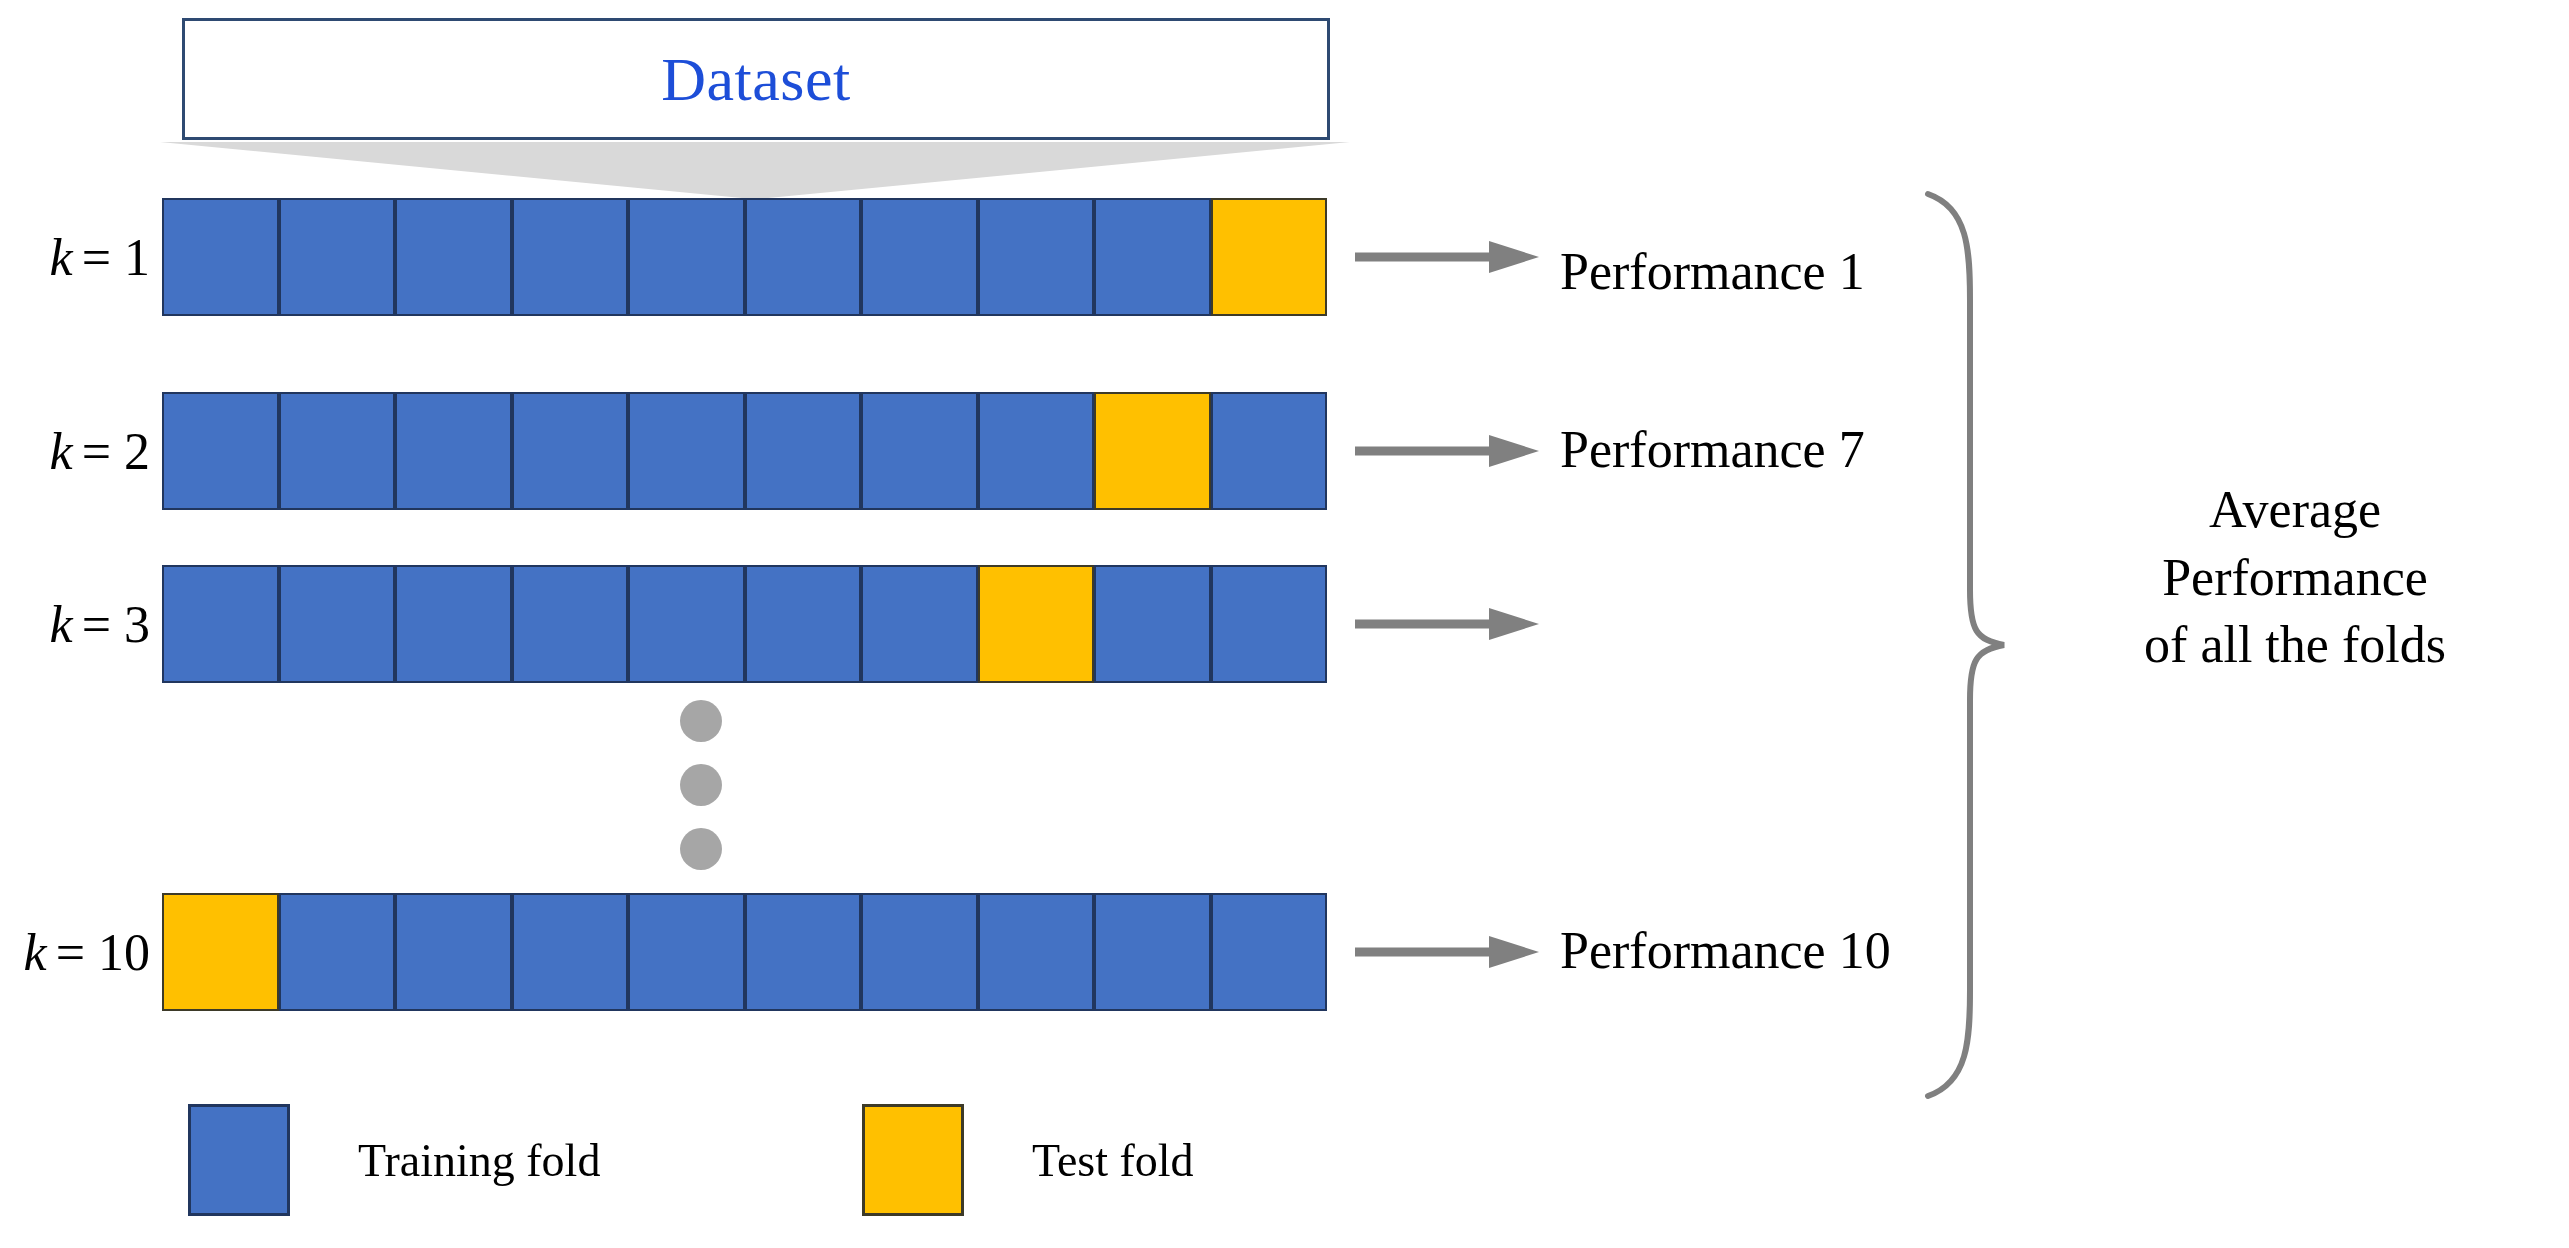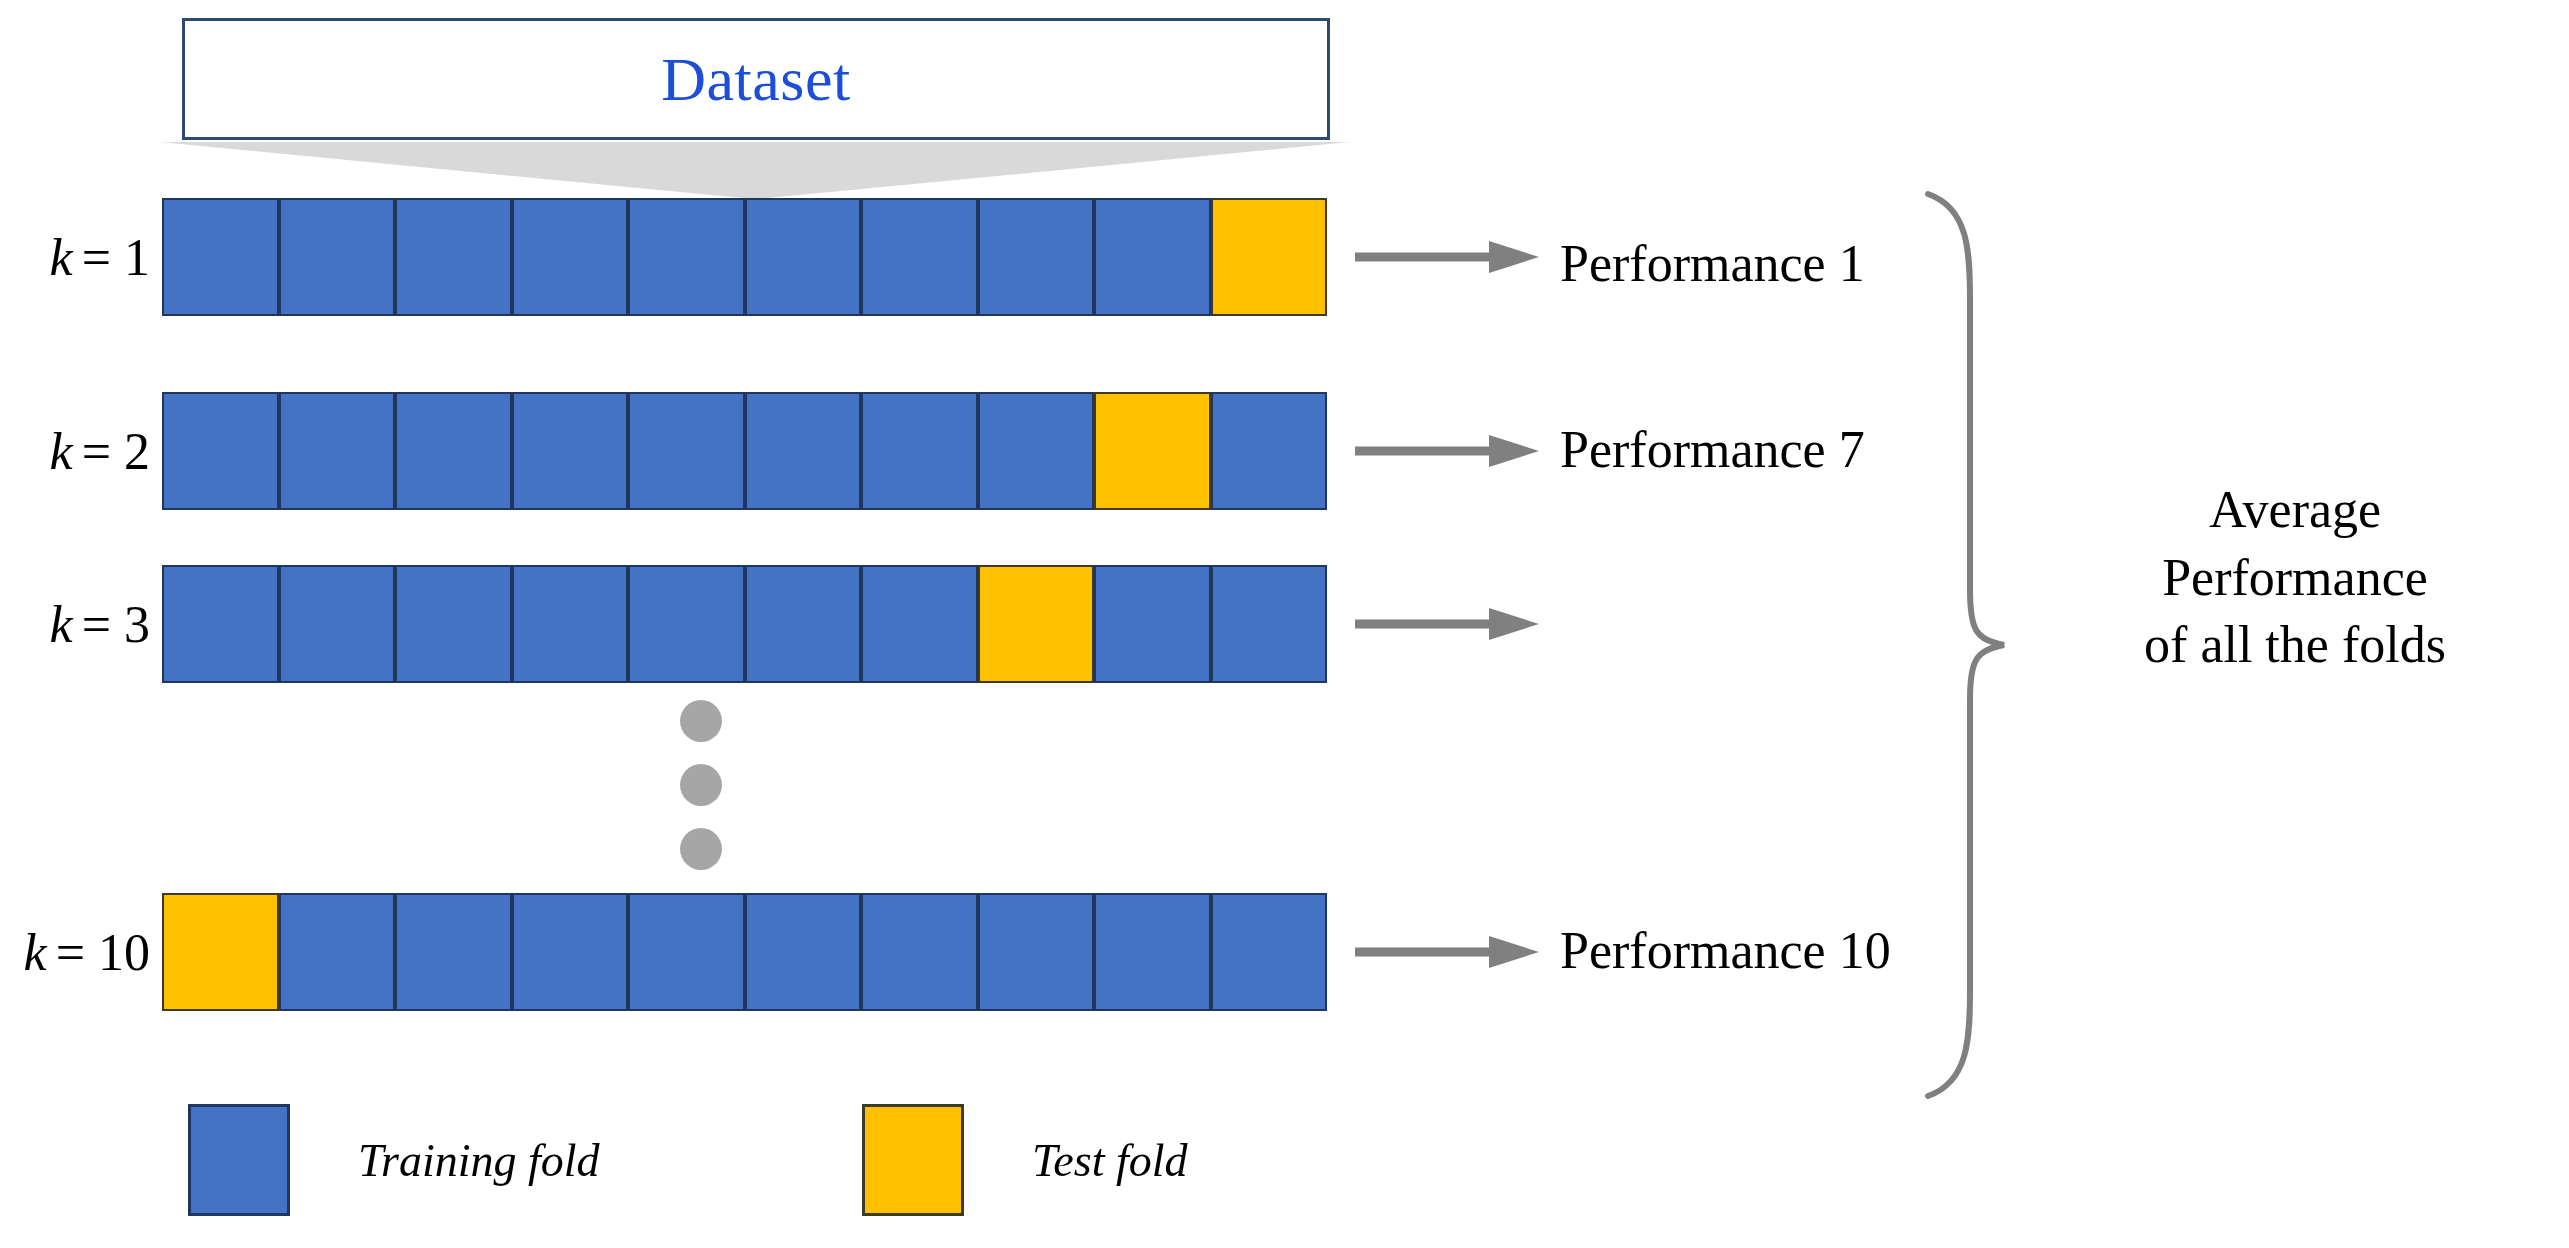--- a/index.html
+++ b/index.html
@@ -169,21 +169,20 @@
     border: 3px solid #21365e;
   }
   .legend-swatch.test {
     background: #ffc000;
     border: 3px solid #3d3a28;
   }
   .legend-text {
     margin-left: 68px;
     font-size: 46px;
     white-space: nowrap;
-    font-style: italic;
   }
 </style>
 </head>
 <body>
 
 <div id="stage">
 
   <div class="dataset-box">
     <span class="dataset-label">Dataset</span>
   </div>
@@ -206,21 +205,21 @@
       <div class="cell train"></div>
       <div class="cell train"></div>
       <div class="cell train"></div>
       <div class="cell train"></div>
       <div class="cell test"></div>
     </div>
     <svg class="arrow" style="top:39px" viewBox="0 0 190 40">
       <line x1="0" y1="20" x2="140" y2="20" stroke="#808080" stroke-width="9"></line>
       <polygon points="134,4 184,20 134,36" fill="#808080"></polygon>
     </svg>
-    <div class="perf-label" style="top:40px">Performance 1</div>
+    <div class="perf-label" style="top:48px">Performance 1</div>
   </div>
 
   <div class="fold-row" style="top:392px">
     <div class="fold-label">
       <span class="kvar">k</span>
       <span>= 2</span>
     </div>
     <div class="fold-bar">
       <div class="cell train"></div>
       <div class="cell train"></div>

